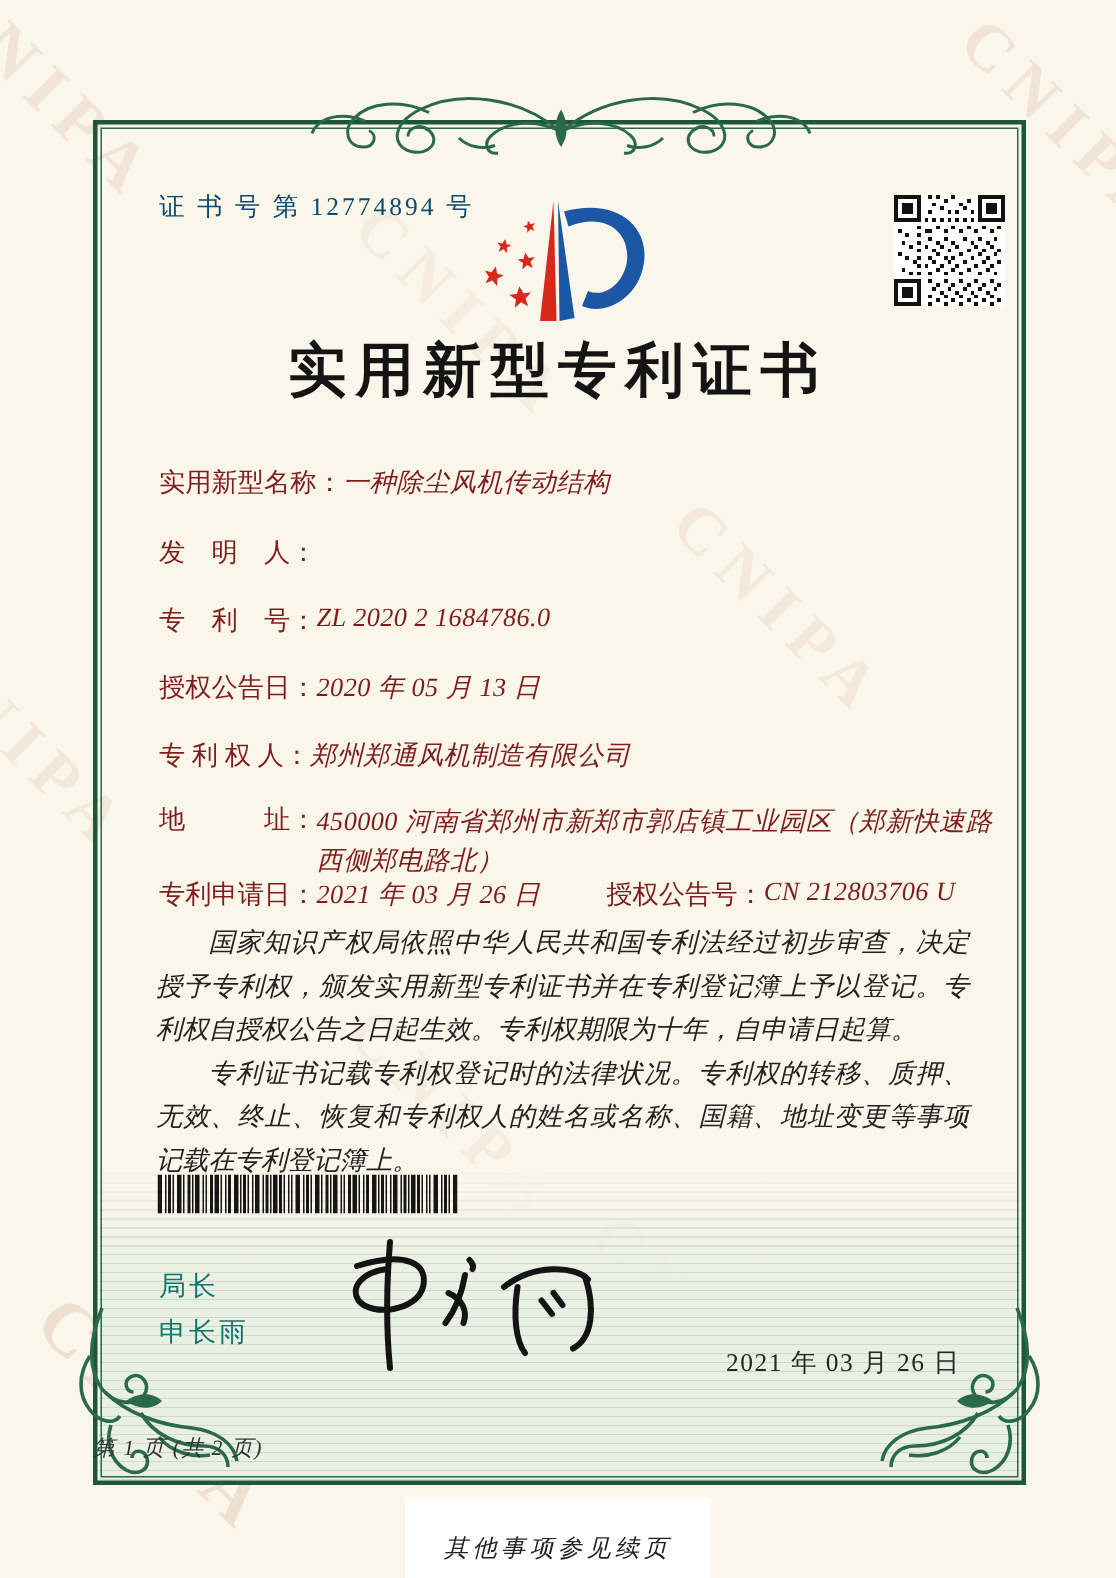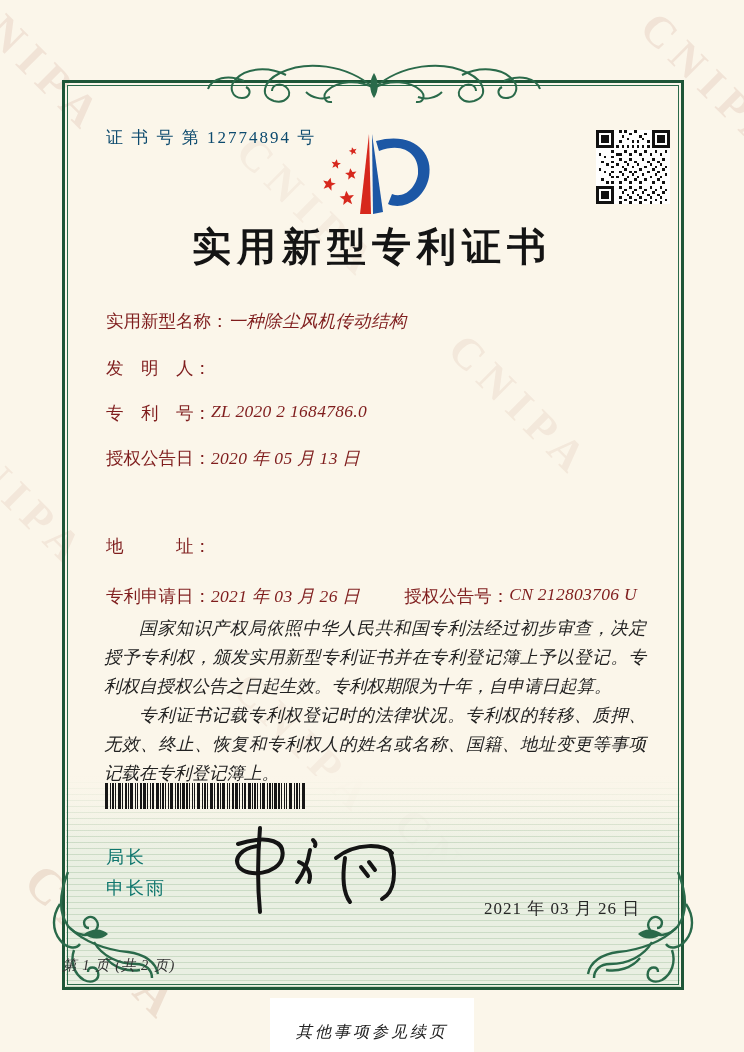--- a/index.html
+++ b/index.html
@@ -223,22 +223,27 @@
       <span class="f-label">发　明　人：</span>
     </div>
     <div class="row r3">
       <span class="f-label">专　利　号：</span>
       <span class="f-value">ZL 2020 2 1684786.0</span>
     </div>
     <div class="row r4">
       <span class="f-label">授权公告日：</span>
       <span class="f-value">2020 年 05 月 13 日</span>
     </div>
+    <div class="row r5">
+      <span class="f-label">专 利 权 人：</span>
+      <span class="f-value">郑州郑通风机制造有限公司</span>
+    </div>
     <div class="row r6">
       <span class="f-label">地　　　址：</span>
+      <span class="f-value">450000 河南省郑州市新郑市郭店镇工业园区（郑新快速路西侧郑电路北）</span>
     </div>
     <div class="row r7">
       <span class="f-label">专利申请日：</span>
       <span class="f-value">2021 年 03 月 26 日</span>
       <span class="pair2">
         <span class="f-label">授权公告号：</span>
         <span class="f-value">CN 212803706 U</span>
       </span>
     </div>
 

